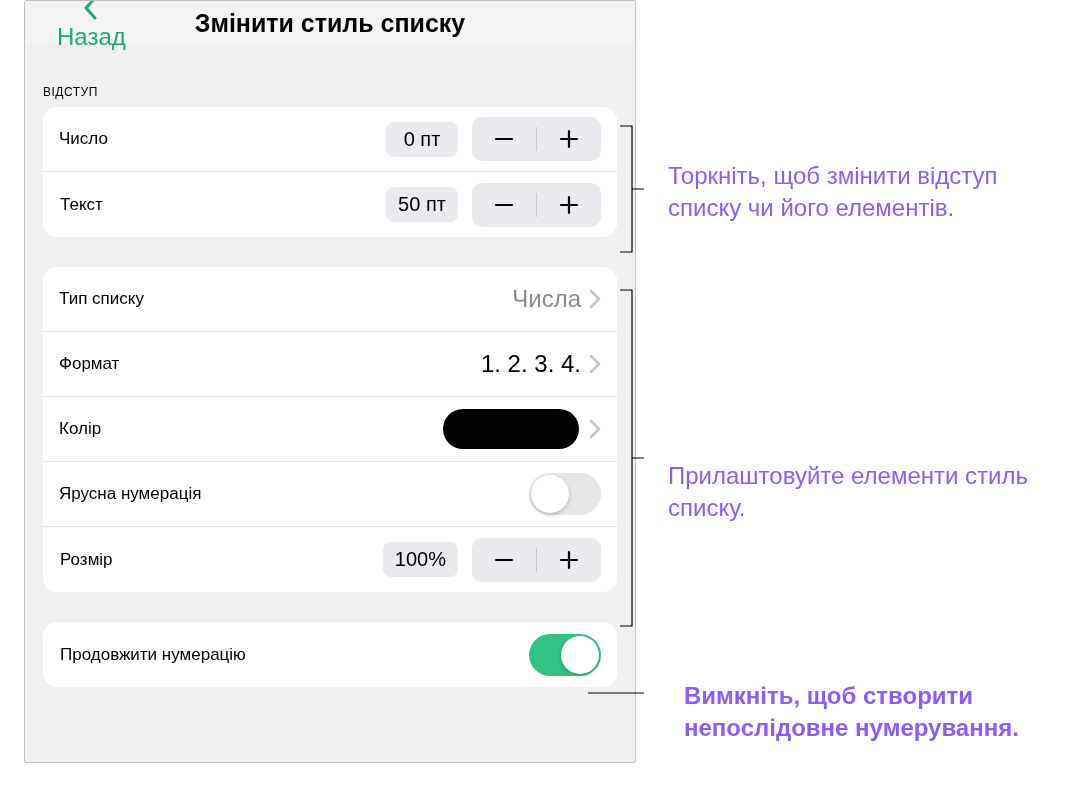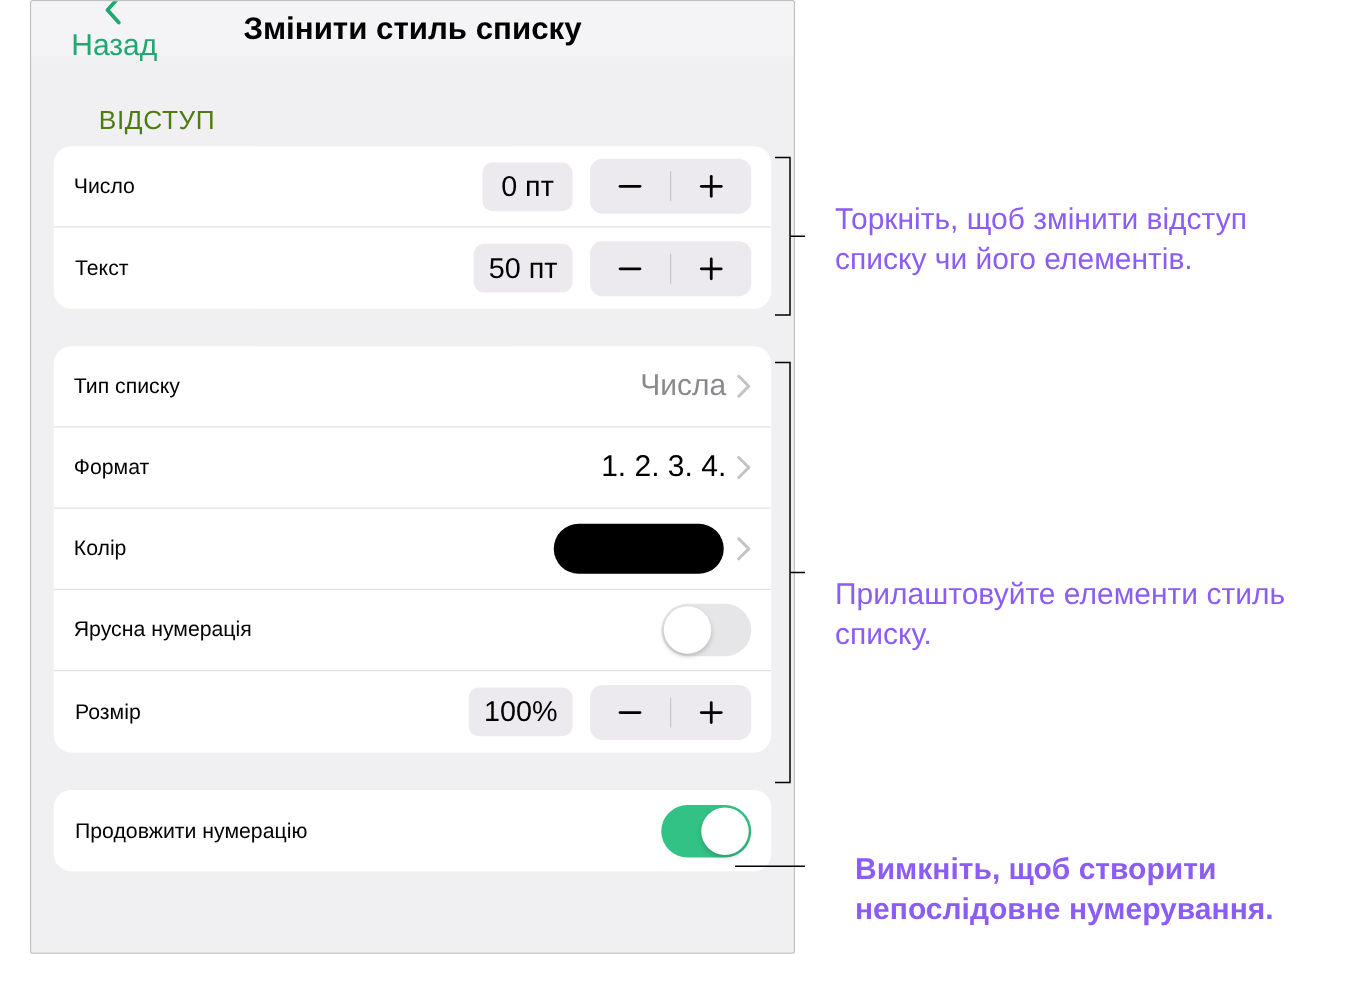--- a/index.html
+++ b/index.html
@@ -55,23 +55,23 @@
       font-weight: 600;
       color: #000;
     }
     .panel-body {
       padding: 0 0 20px 0;
       overflow-y: auto;
       height: calc(100% - 44px);
       background: #f0f0f2;
     }
     .section-header {
-      padding: 40px 34px 8px 54px;
-      font-size: 21px;
-      color: #4d7c0f;
+      padding: 40px 34px 8px 18px;
+      font-size: 12px;
+      color: #000000;
       letter-spacing: 0.5px;
     }
     .group {
       margin: 0 18px 30px 18px;
       background: #fff;
       border-radius: 14px;
       overflow: hidden;
     }
     .group-last { margin-bottom: 12px; }
     .row {
@@ -84,21 +84,21 @@
     .row:last-child { border-bottom: none; padding-left: 17px; }
     .row-label {
       flex: 1;
       font-size: 17px;
       color: #000;
     }
     .value-box {
       background: #eceaee;
       border-radius: 8px;
       padding: 6px 12px;
-      font-size: 23px;
+      font-size: 20px;
       color: #000;
       min-width: 72px;
       text-align: center;
       margin-right: 14px;
     }
     .stepper {
       display: flex;
       background: #eceaee;
       border-radius: 10px;
       height: 44px;

